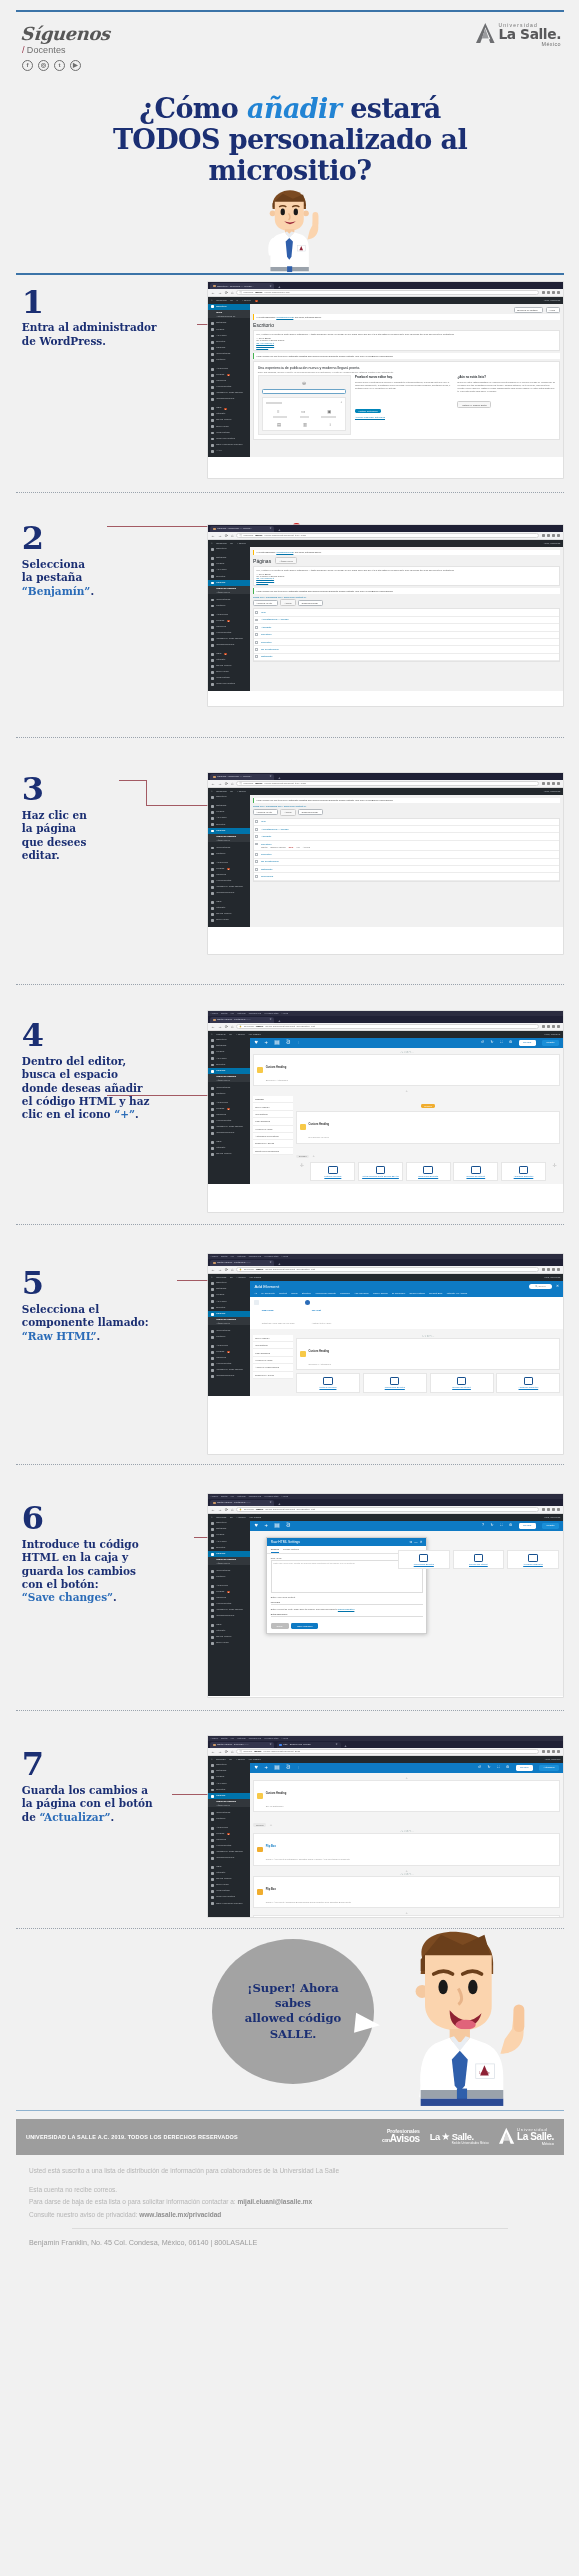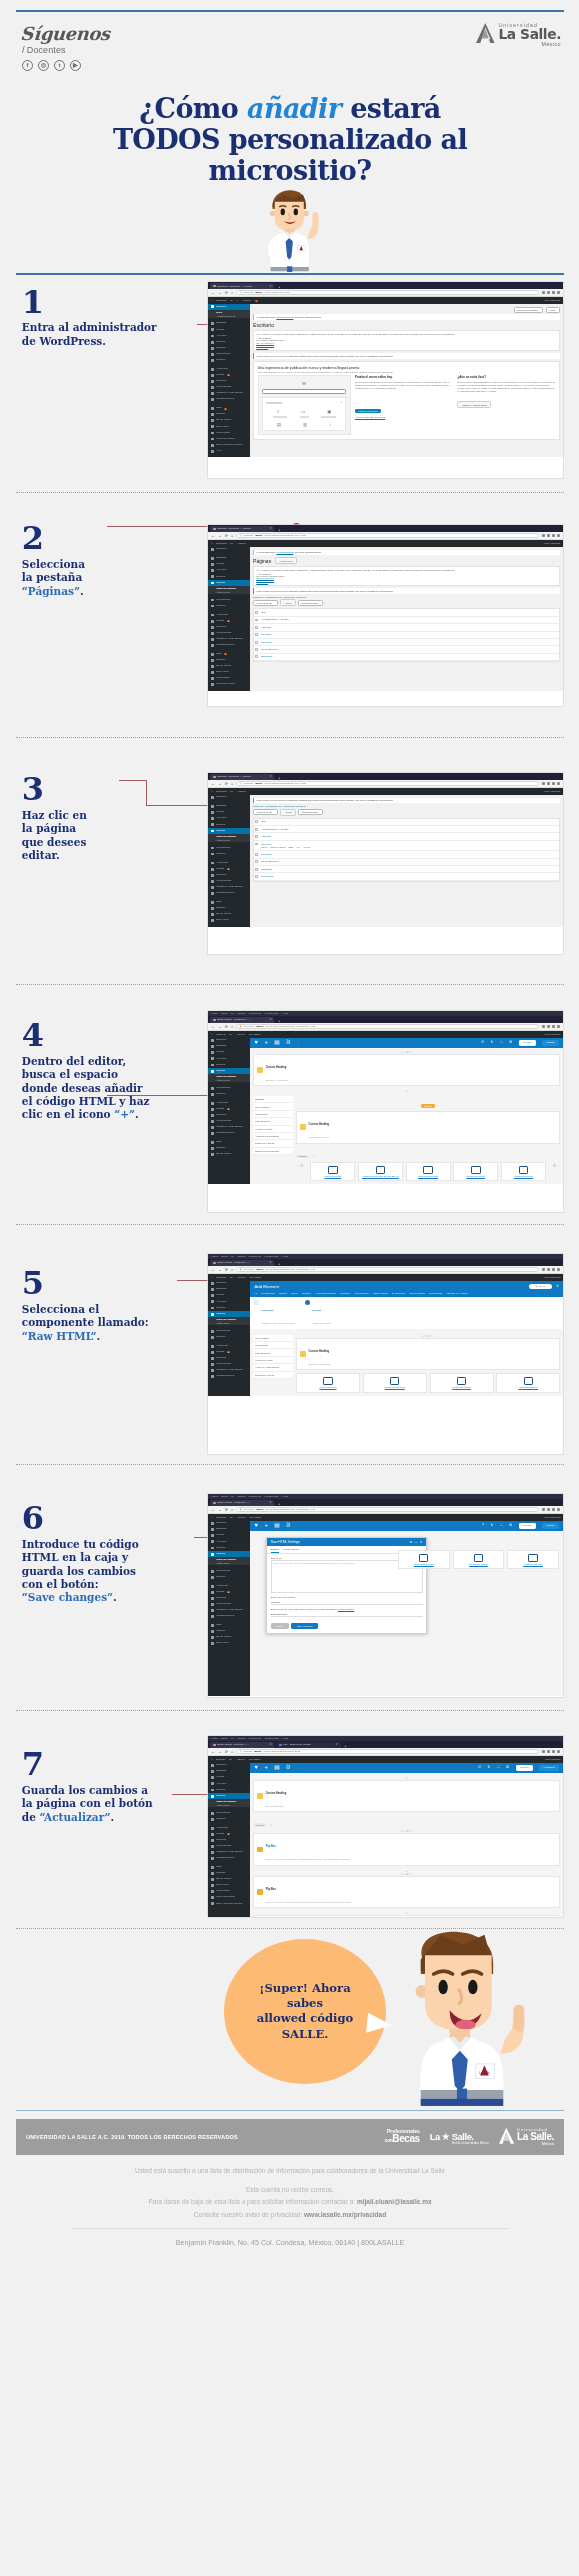--- a/index.html
+++ b/index.html
@@ -192,22 +192,22 @@
   .rh-area { border:0.7px solid #ddd; height:33px; font-size:2px; color:#aaa; padding:1.4px;}
   .rh-in { border:0; border-bottom:0.7px solid #ddd; height:5.8px; font-size:2.2px; color:#333; padding-top:1.4px;}
   .rh-foot { padding:2.9px 3.6px 3.6px; display:flex; gap:2.9px;}
   .rh-foot .b { font-size:2.4px; padding:1.8px 5.8px; border-radius:1.4px;}
   .rh-foot .b.grey { background:#bdbdbd; color:#fff;}
   .rh-foot .b.blue { background:#0e7ac4; color:#fff;}
 
   
   .closing { position:relative; height:181px; }
   .bubble {
-    position:absolute; left:224px; top:10px; width:162px; height:145px;
-    background:#fdba74; border-radius:50%;
+    position:absolute; left:212px; top:10px; width:162px; height:145px;
+    background:#a3a3a3; border-radius:50%;
     display:flex; align-items:center; justify-content:center; text-align:center;
   }
   .bubble:after {
     content:""; position:absolute; right:-5.8px; top:75px;
     border-left:25px solid #fff; border-top:10px solid transparent; border-bottom:10px solid transparent;
     transform:rotate(6deg);
   }
   .bubble-text {
     position:relative; z-index:2;
     font-family:"DejaVu Serif", serif; font-weight:700; font-size:11.6px; line-height:1.32;
@@ -231,21 +231,21 @@
   .lsred { display:flex; align-items:center; gap:1.4px;}
   .lsred .star { font-size:10px; line-height:1;}
   .lsred .t { font-size:9.4px; font-weight:700; letter-spacing:-0.4px;}
   .lsred .sub { font-size:2.6px; display:block; letter-spacing:0.1px;}
   .fb-ls { display:flex; align-items:flex-start; gap:2.2px;}
   .fb-ls .mk { width:16px;height:17.4px;}
   .fb-ls .u { font-size:3.9px; letter-spacing:0.9px;}
   .fb-ls .n { font-size:10px; font-weight:700; letter-spacing:-0.4px; line-height:.95;}
   .fb-ls .m { font-size:3.9px; text-align:right;}
 
-  .legal { text-align:center; color:#b5b5b5; font-size:6.5px; line-height:1.9; padding:10px 29px 0; }
+  .legal { color:#b5b5b5; font-size:6.5px; line-height:1.9; padding:10px 29px 0; }
   .legal b { color:#8f8f8f; }
   .legal .hr { height:0.7px; background:#dcdcdc; margin:7.2px 43px; }
   .legal .addr { color:#9d9d9d; font-size:7.2px; line-height:1.9; }
 </style>
 </head>
 <body>
 
 <div class="page">
 
   <div class="top-rule"></div>
@@ -543,21 +543,21 @@
       </div>
     </div>
   </div>
 
   <div class="rule-dotted"></div>
 
   <div class="step" style="height:244px">
     <div class="step-inner">
       <div class="step-left" style="padding-top:30px">
         <div class="step-num">2</div>
-        <div class="step-text">Selecciona<br>la pestaña<br><span class="hl">“Páginas”</span>.</div>
+        <div class="step-text">Selecciona<br>la pestaña<br><span class="hl">“Benjamín”</span>.</div>
       </div>
       <div class="step-right" style="padding-top:32px">
         <div class="connector" style="left:-94px;top:0;width:196px;height:43px;">
           <span class="conn-line" style="left:0;top:33px;width:190px"></span>
           <span class="conn-dot" style="left:186px;top:30px"></span>
         </div>
         <div class="shot" style="width:355px;height:181px;margin-left:7.2px;">
           <div class="tabbar">
             <div class="tab">
               <span class="favicon"></span>
@@ -1804,21 +1804,21 @@
   </div>
 
   <div class="foot-rule"></div>
 
   <div class="footbar">
     <span class="copy">UNIVERSIDAD LA SALLE A.C. 2019. TODOS LOS DERECHOS RESERVADOS</span>
     <span class="sp"></span>
     <div class="fb-logos">
       <div class="pv">
         <div class="p1">Profesionales</div>
-        <div class="p2"><small>con</small><span>Becas</span></div>
+        <div class="p2"><small>con</small><span>Avisos</span></div>
       </div>
       <div class="lsred">
         <span class="t">La</span>
         <span class="star">★</span>
         <span><span class="t">Salle.</span><span class="sub">Red de Universidades México</span></span>
       </div>
       <div class="fb-ls">
         <svg class="mk" viewBox="0 0 22 24">
           <path d="M10 1 L21 23 L16 23 L10 8 L5 23 L0 23 Z" fill="#ffffff"></path>
           <path d="M10 7 L15 19 L6 19 Z" fill="#d6d6d6"></path>

